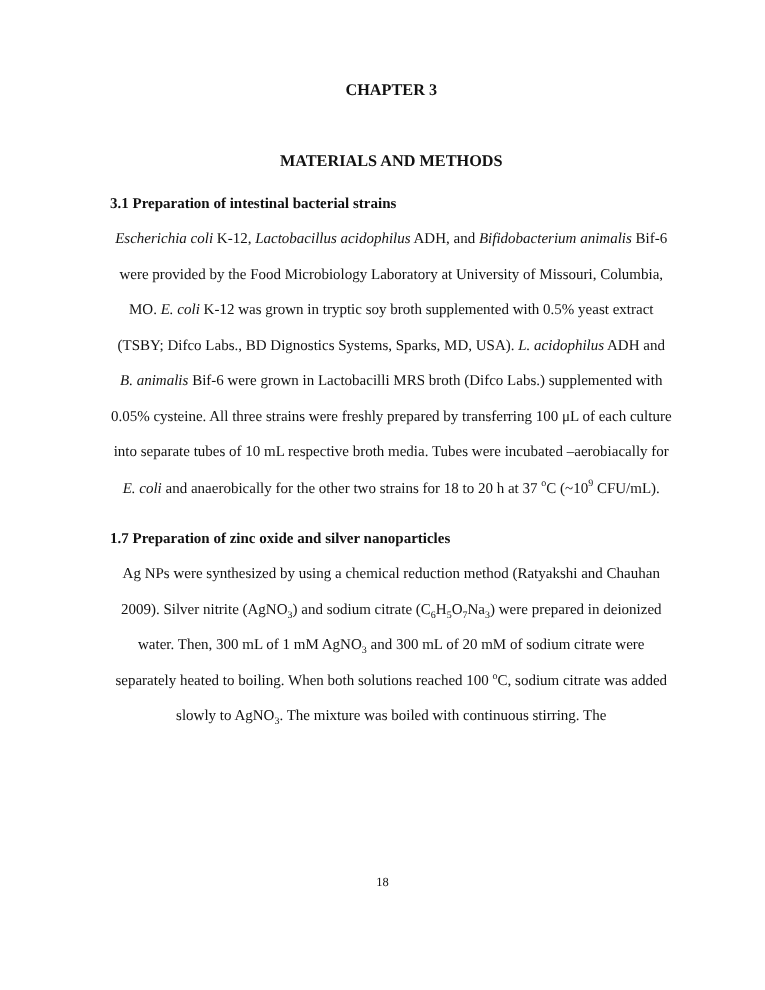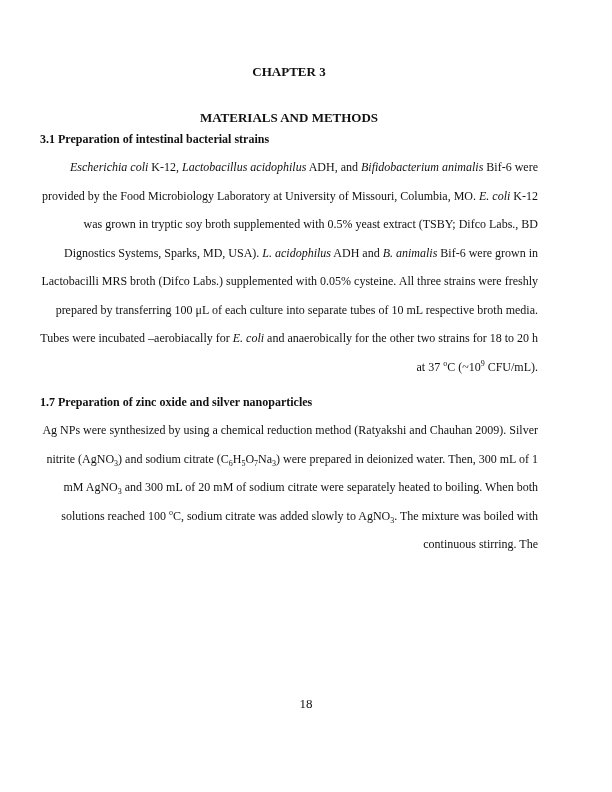--- a/index.html
+++ b/index.html
@@ -6,55 +6,55 @@
   html, body { margin: 0; padding: 0; background: #ffffff; }
   body { width: 612px; height: 792px; }
   .page {
     position: relative;
     width: 612px;
     height: 792px;
     background: #ffffff;
     color: #111111;
     font-family: "Liberation Serif", serif;
     font-size: 12px;
-    padding: 64px 74px 0 40px;
+    padding: 64px 74px 0 88px;
   }
   .chapter-title {
     text-align: center;
     font-weight: bold;
     font-size: 13px;
     line-height: 15px;
   }
   .chapter-subtitle {
     text-align: center;
     font-weight: bold;
     font-size: 13px;
     line-height: 15px;
-    margin-top: 31px;
+    margin-top: 42px;
   }
   .section-heading {
     font-weight: bold;
     font-size: 12px;
     line-height: 28px;
-    margin-top: 0;
+    margin-top: 12px;
   }
   .para {
     margin: 0 0 7px 0;
     line-height: 28.5px;
-    text-align: right;
+    text-align: center;
   }
   .it { font-style: italic; }
   sup, sub { font-size: 8px; line-height: 0; }
   .page-number {
     position: absolute;
     left: 0;
     right: 0;
     bottom: 80px;
     text-align: center;
-    font-size: 13px;
+    font-size: 10px;
     color: #111111;
   }
 </style>
 </head>
 <body>
 
 <div class="page">
 
   <div class="chapter-title">CHAPTER 3</div>
 

